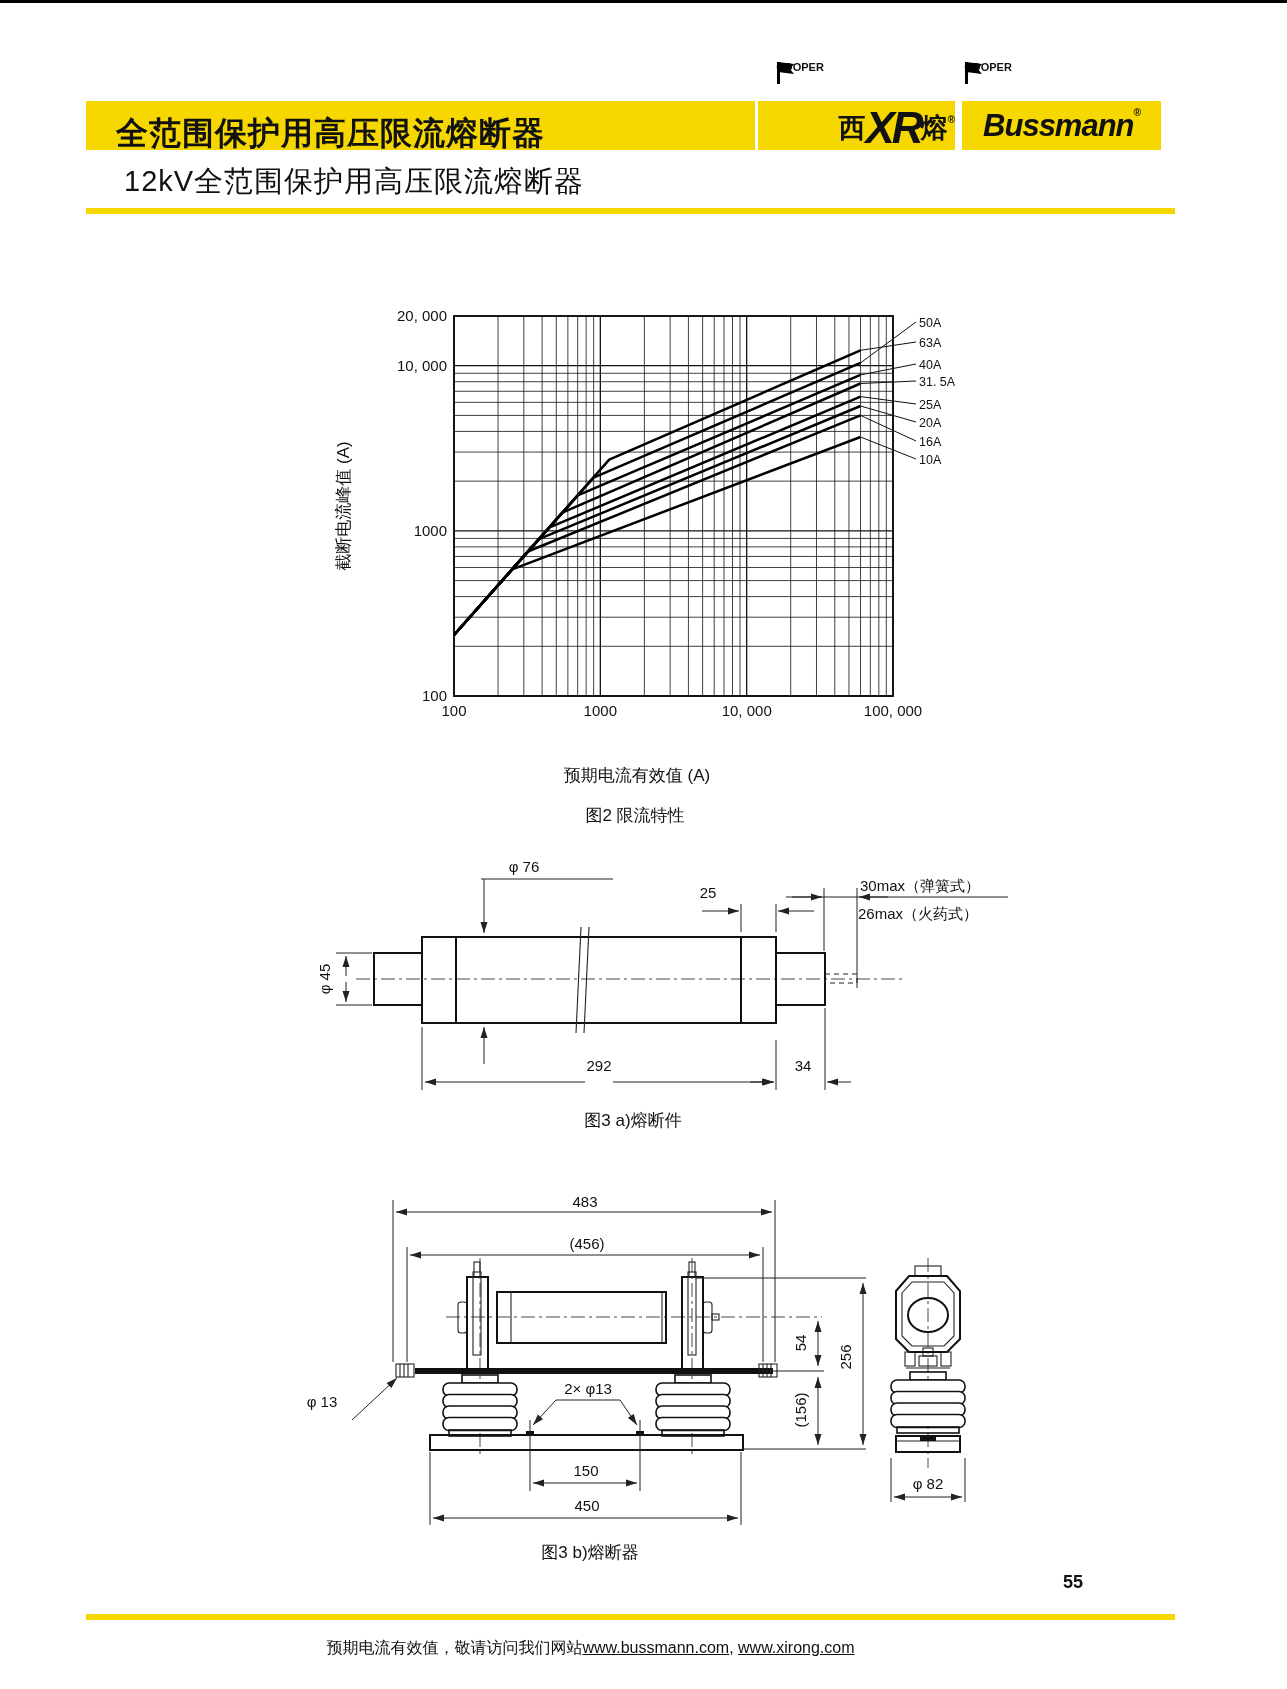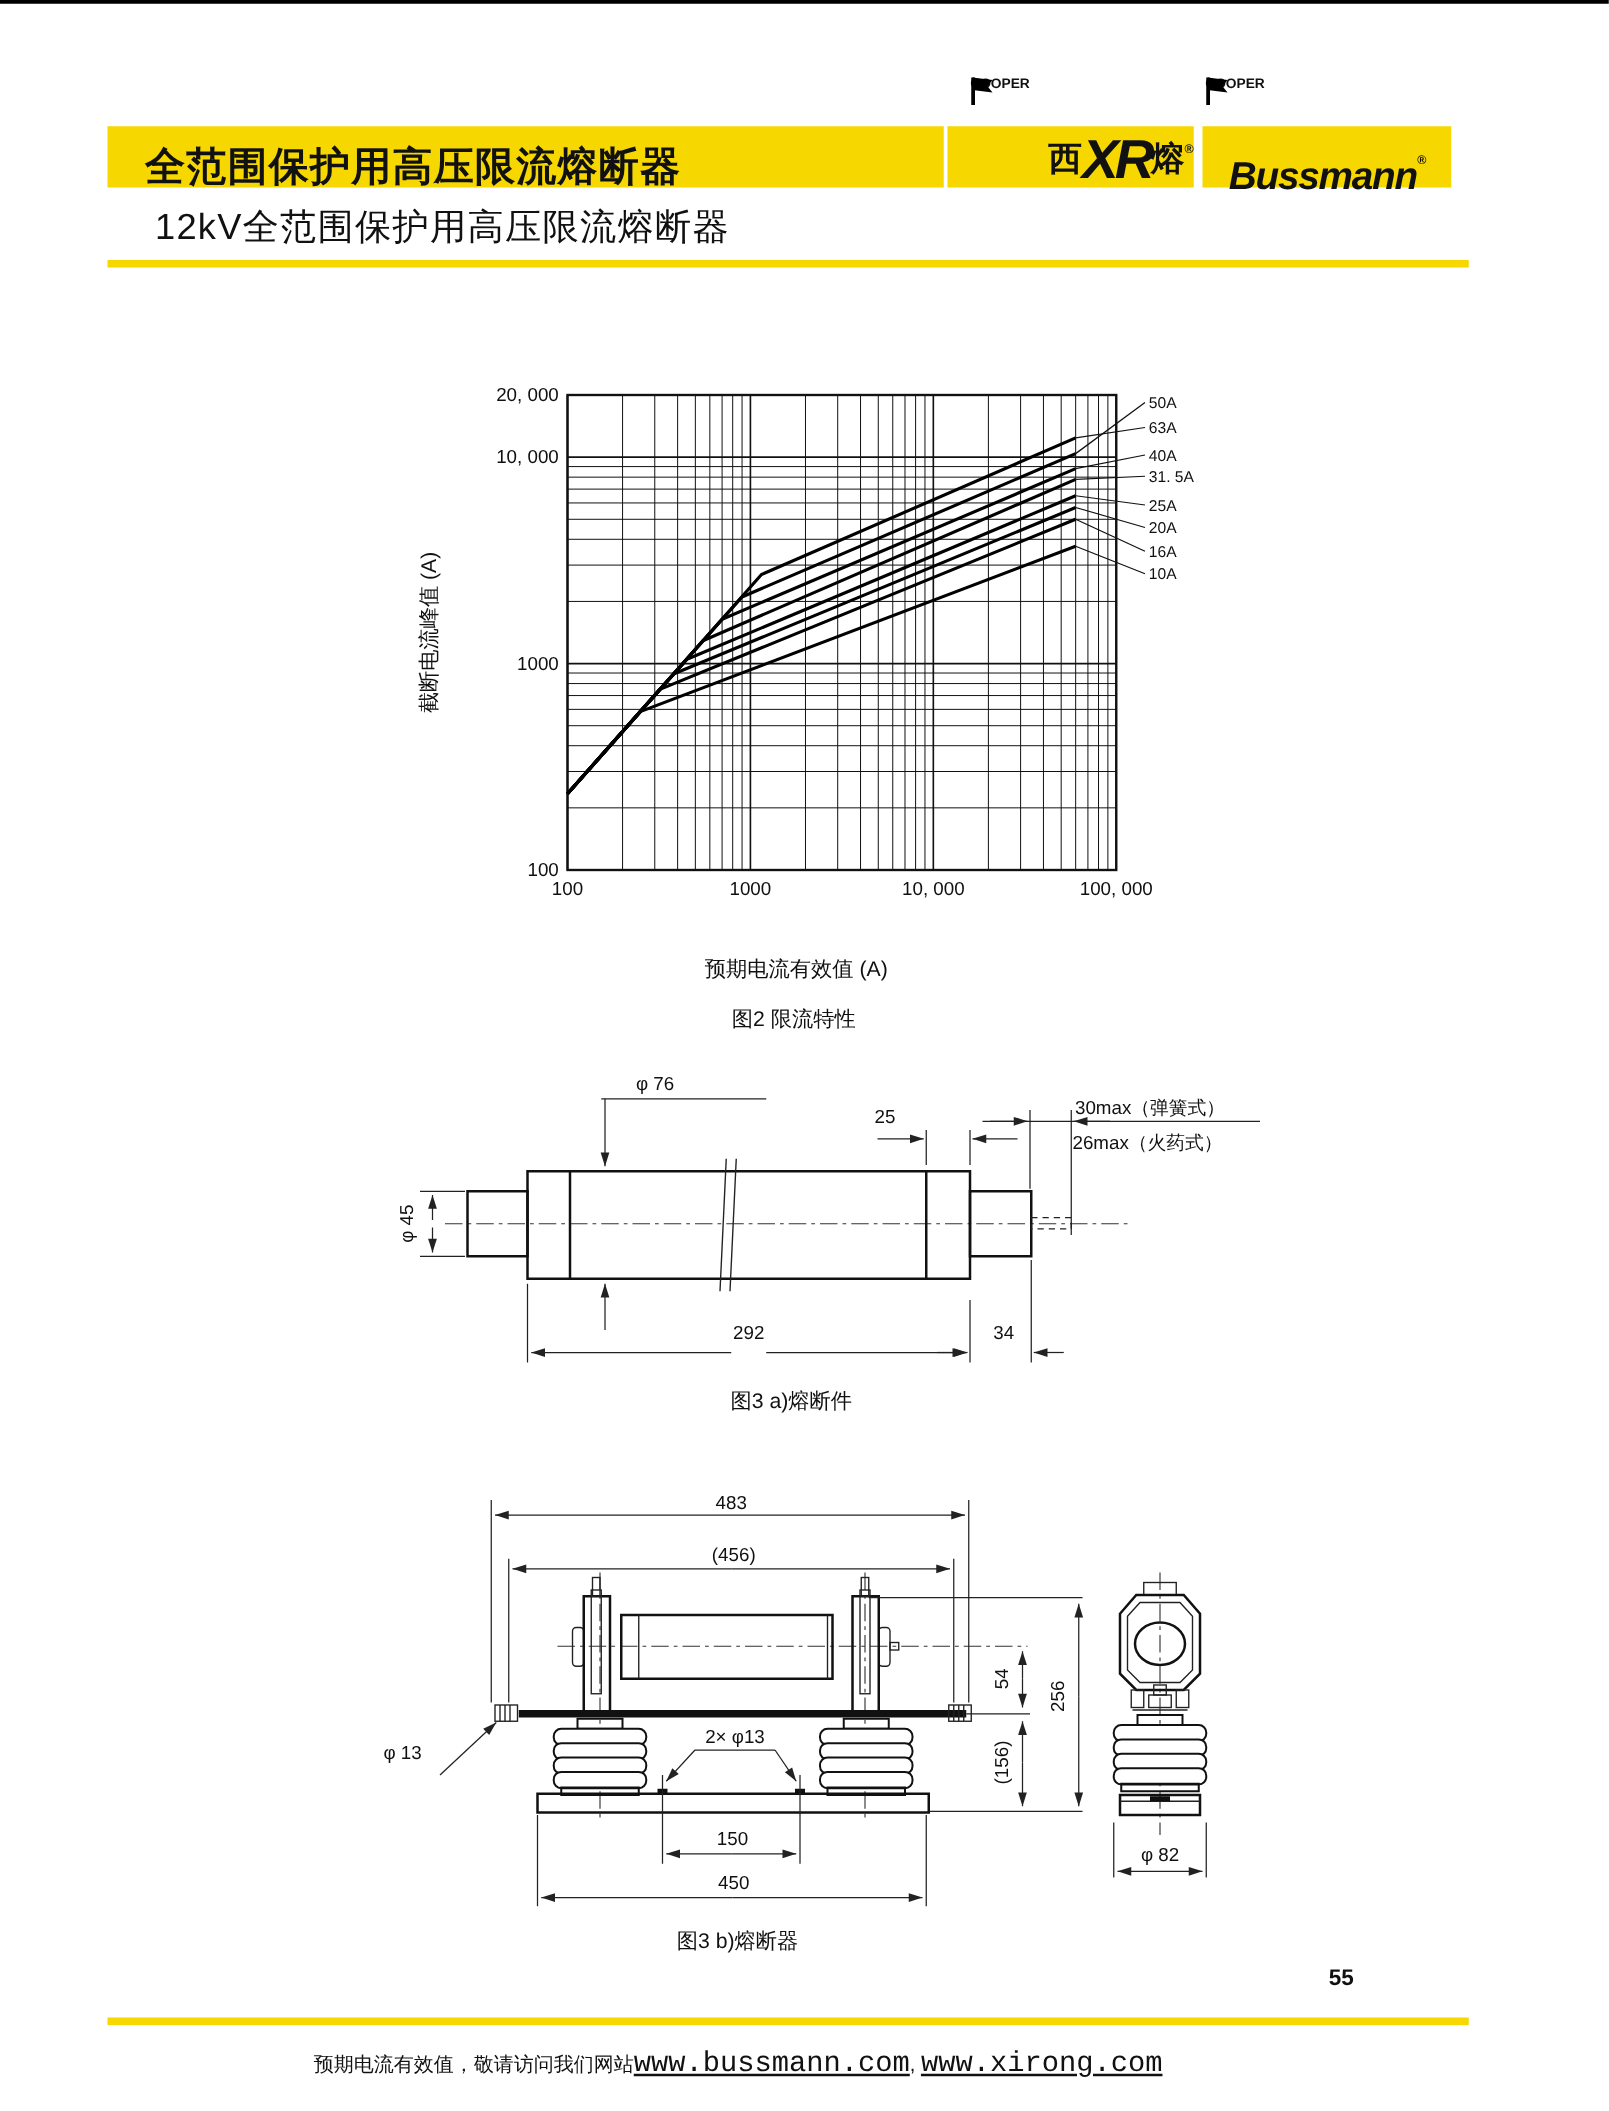--- a/index.html
+++ b/index.html
@@ -10,25 +10,25 @@
   .bar-title{left:86px;top:101px;width:669px;height:49px;}
   .bar-title span{display:block;padding:11px 0 0 30px;font-size:32px;font-weight:bold;color:#111;letter-spacing:1px;}
   .brand1{left:758px;top:101px;width:197px;height:49px;}
   .brand2{left:962px;top:101px;width:199px;height:49px;}
   .cooper{width:60px;text-align:center;font-weight:bold;font-size:11px;letter-spacing:0px;line-height:10px;}
   .cooper svg{display:block;margin:0 auto;}
   .xirong{padding-top:2px;text-align:right;font-weight:bold;white-space:nowrap;}
   .xirong .xi,.xirong .rong{font-size:27px;vertical-align:6px;}
   .xirong .xr{font-size:44px;font-style:italic;font-weight:800;letter-spacing:-3px;}
   .xirong .reg,.bus .reg{font-size:10px;vertical-align:20px;}
-  .bus{padding-top:6px;text-align:center;font-weight:800;font-style:italic;font-size:31px;letter-spacing:-1px;white-space:nowrap;margin-top:16px;}
+  .bus{padding-top:6px;text-align:center;font-weight:800;font-style:italic;font-size:31px;letter-spacing:-1px;white-space:nowrap;}
   .page-title{left:96px;top:162px;font-size:29px;font-weight:normal;letter-spacing:1px;margin-left:28px;}
   .rule{left:86px;width:1089px;height:6px;background:#f6d800;}
   .footer-text{left:138px;top:1638px;width:905px;text-align:center;font-size:16px;}
-  .footer-text .url{text-decoration:underline;font-size:23px;font-family:Liberation Mono, monospace;}
+  .footer-text .url{text-decoration:underline;font-size:16px;}
   .pageno{left:1063px;top:1572px;font-size:18px;font-weight:bold;text-align:right;}
   svg{position:absolute;overflow:visible;}
   svg text{font-family:"Liberation Sans",sans-serif;fill:#111;}
   .thick{stroke:#111;stroke-width:2;fill:none;}
   .thin{stroke:#222;stroke-width:1.1;fill:none;}
   .dim{stroke:#222;stroke-width:1;fill:none;}
   .cl{stroke:#333;stroke-width:0.9;fill:none;stroke-dasharray:14 4 3 4;}
   .dash{stroke:#222;stroke-width:1;fill:none;stroke-dasharray:5 4;}
   .dtxt{font-size:15px;}
   .cap{font-size:17px;}

